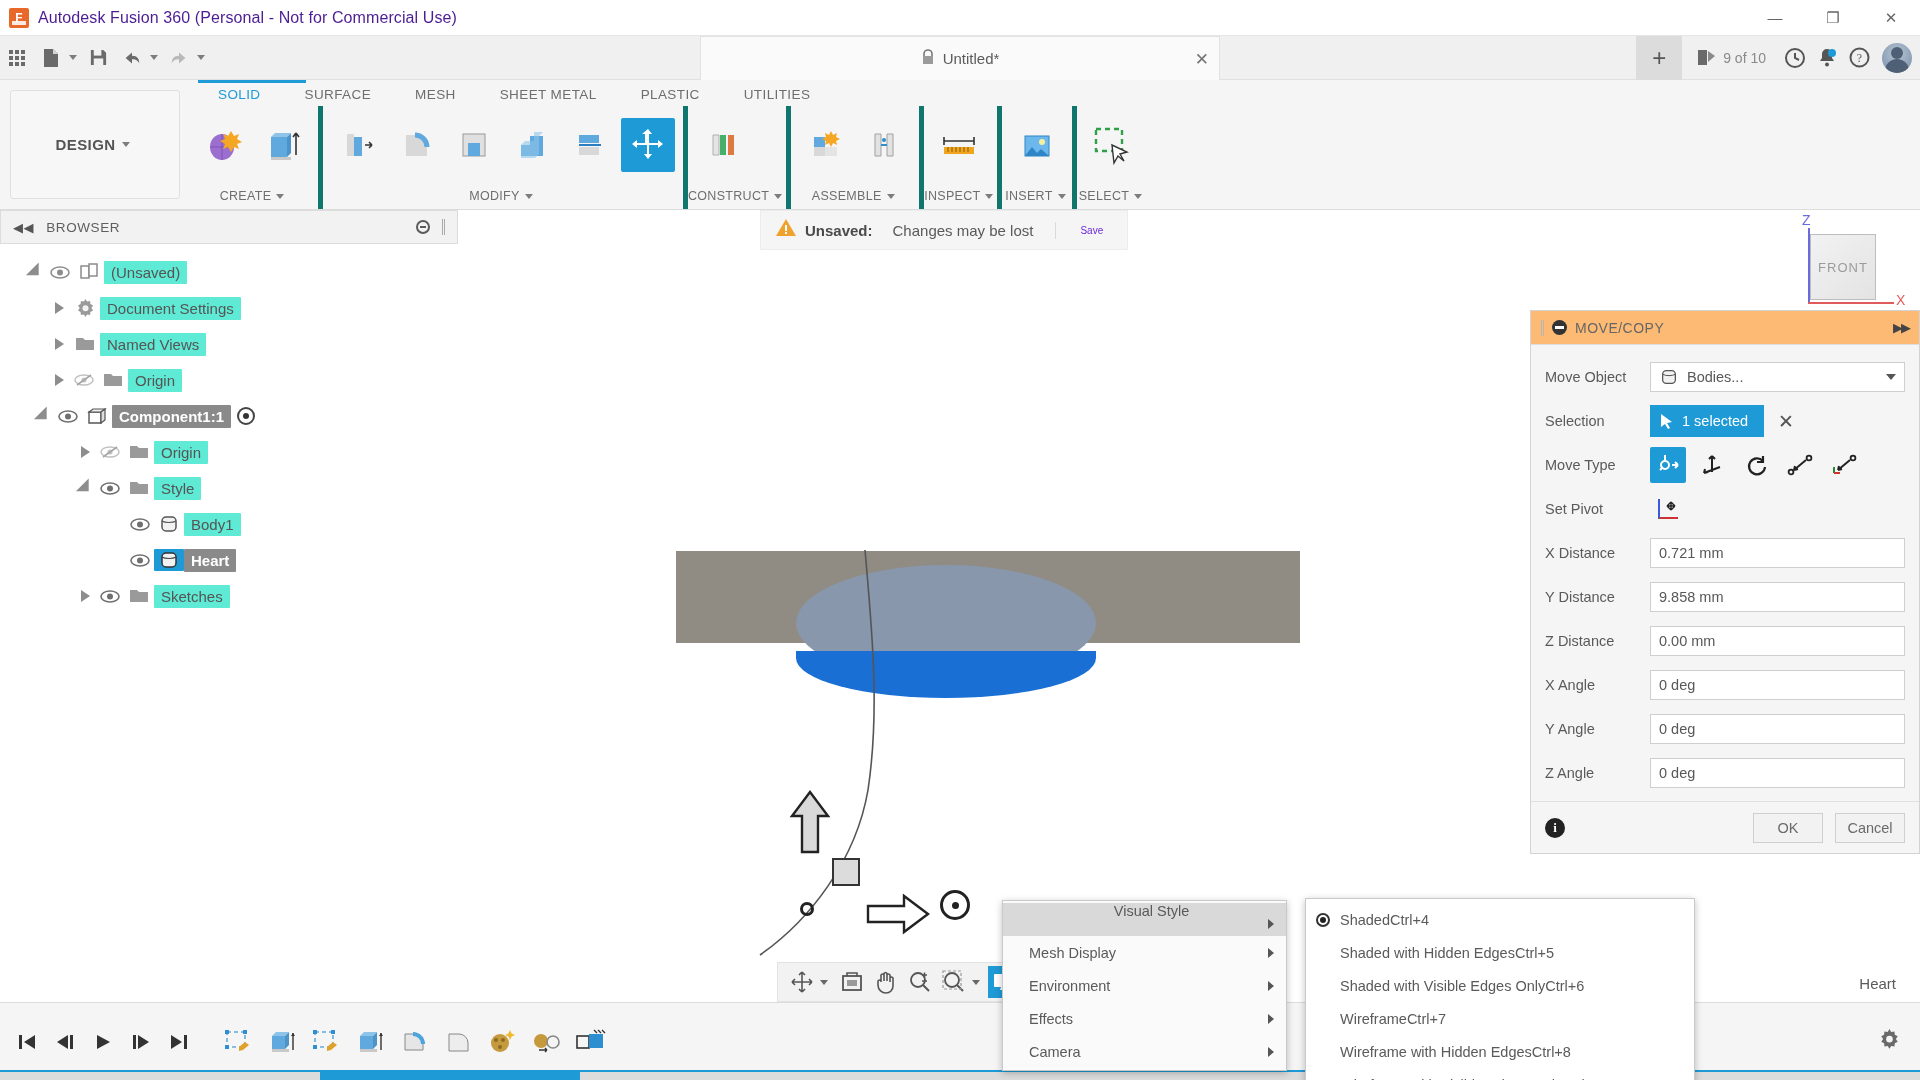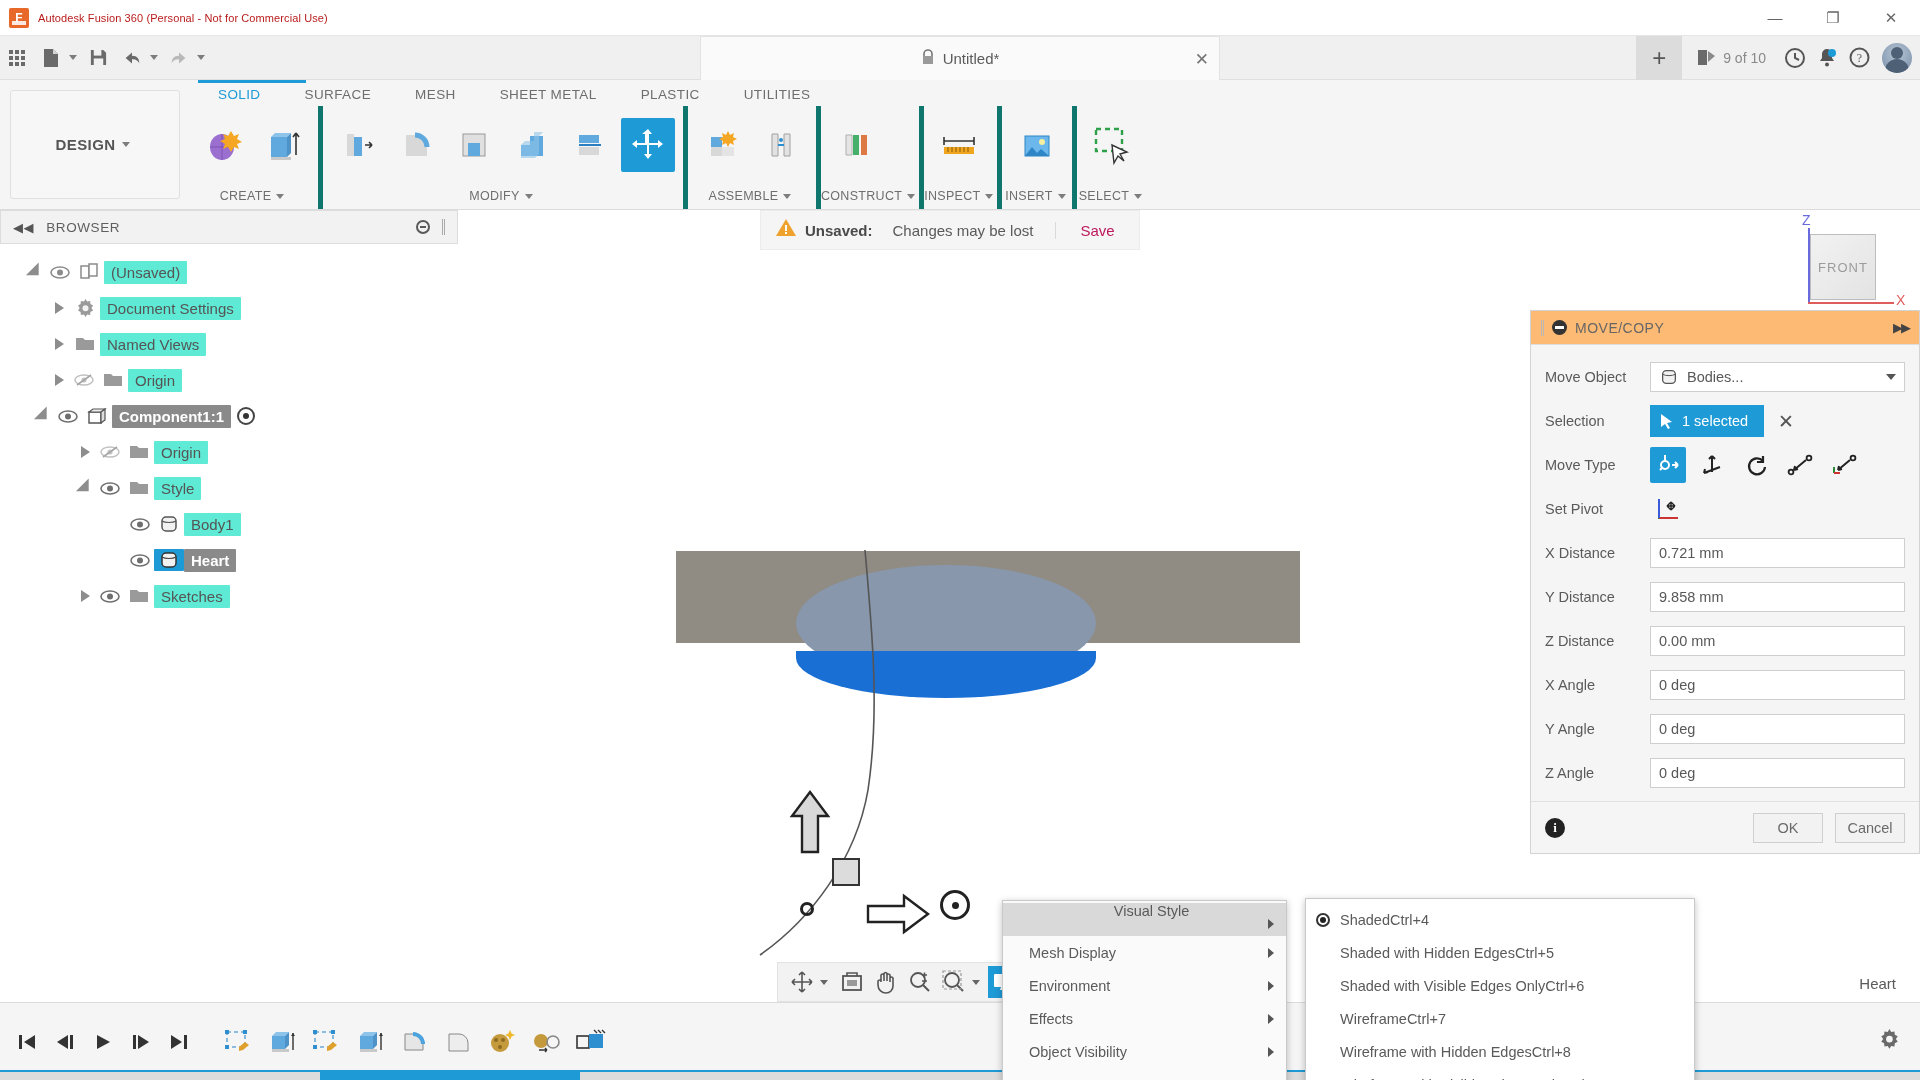--- a/index.html
+++ b/index.html
@@ -20,21 +20,21 @@
   #app-logo{
     width:20px;height:20px;margin-left:9px;margin-right:9px;
     background:#e8682a; border-radius:2px; position:relative;
     display:flex;align-items:center;justify-content:center;
     color:#fff;font-size:12px;font-weight:bold;
   }
   #app-logo:after{
     content:""; position:absolute; left:3px; right:3px; bottom:3px; height:4px;
     background:#fff; opacity:.85;
   }
-  #app-title{ font-size:11px; color:#b91c1c; letter-spacing:.1px; }
+  #app-title{ font-size:16px; color:#4c1d95; letter-spacing:.1px; }
   #win-controls{ margin-left:auto; display:flex; height:36px; }
   .win-btn{ width:58px; height:36px; display:flex;align-items:center;justify-content:center;
     color:#666; font-size:15px; }
 
   
   #qat{
     height:44px; background:#f0f0f0; display:flex; align-items:center;
     position:relative; border-bottom:1px solid #e0e0e0;
   }
   .qat-btn{ width:34px;height:34px;display:flex;align-items:center;justify-content:center; color:#6a6a6a;}
@@ -124,21 +124,21 @@
 
   
   #unsaved{
     position:absolute; left:760px; top:0; height:40px; background:#f5f5f5;
     display:flex; align-items:center; gap:0; border:1px solid #ececec; z-index:15;
   }
   #unsaved .warn{ color:#f0a22e; font-size:18px; margin:0 8px 0 14px;}
   #unsaved .k{ font-weight:bold; color:#4a4a4a; font-size:15px;}
   #unsaved .v{ color:#5a5a5a; font-size:15px; margin-left:20px; padding-right:22px;
       border-right:1px solid #dadada;}
-  #unsaved .save{ color:#be185d; font-size:15px; padding:0 24px;}
+  #unsaved .save{ color:#6d28d9; font-size:10px; padding:0 24px;}
 
   
   #viewport{ position:absolute; inset:0; }
   #ground{ position:absolute; left:676px; top:341px; width:624px; height:92px;
     background:#908c84; }
   #ellipse-top{ position:absolute; left:796px; top:355px; width:300px; height:116px;
     border-radius:50%; background:#8897ac; }
   #ellipse-bot{ position:absolute; left:796px; top:408px; width:300px; height:80px;
     border-radius:0 0 150px 150px / 0 0 40px 40px; background:#1a6fd4;
     clip-path: inset(33px 0 0 0);}
@@ -440,53 +440,53 @@
         <div class="panel-label">
           <span>MODIFY</span>
             <span class="caret"></span>
         </div>
       </div>
 
       <div class="panel">
         <div class="panel-tools">
           <div class="tool">
             <svg width="40" height="40" viewBox="0 0 40 40">
+                <path d="M10 10h6v20h-6z" fill="#e4e4e4" stroke="#b0b0b0"></path>
+                <path d="M17 10h6v20h-6z" fill="#46b06a"></path>
+                <path d="M25 10h6v20h-6z" fill="#dd7a44"></path>
+              </svg>
+          </div>
+        </div>
+        <div class="panel-label">
+          <span>CONSTRUCT</span>
+            <span class="caret"></span>
+        </div>
+      </div>
+
+      <div class="panel">
+        <div class="panel-tools">
+          <div class="tool">
+            <svg width="40" height="40" viewBox="0 0 40 40">
                 <rect x="8" y="12" width="11" height="10" fill="#60a9de"></rect>
                 <rect x="8" y="22" width="11" height="9" fill="#d8d8d8"></rect>
                 <rect x="19" y="22" width="12" height="9" fill="#e4e4e4"></rect>
                 <path d="M25 6l2 4 4-2-1 4 4 2-4 2 1 4-4-2-2 4-2-4-4 2 1-4-4-2 4-2-1-4 4 2z" fill="#f5a623"></path>
               </svg>
           </div>
           <div class="tool">
             <svg width="40" height="40" viewBox="0 0 40 40">
                 <path d="M11 9h6v22h-6z" fill="#e2e2e2" stroke="#a0a0a0"></path>
                 <path d="M23 9h6v22h-6z" fill="#e2e2e2" stroke="#a0a0a0"></path>
                 <path d="M17 20h6" stroke="#2b8fd0" stroke-width="2"></path>
                 <circle cx="20" cy="15" r="2" fill="#2b8fd0"></circle>
               </svg>
           </div>
         </div>
         <div class="panel-label">
           <span>ASSEMBLE</span>
-            <span class="caret"></span>
-        </div>
-      </div>
-
-      <div class="panel">
-        <div class="panel-tools">
-          <div class="tool">
-            <svg width="40" height="40" viewBox="0 0 40 40">
-                <path d="M10 10h6v20h-6z" fill="#e4e4e4" stroke="#b0b0b0"></path>
-                <path d="M17 10h6v20h-6z" fill="#46b06a"></path>
-                <path d="M25 10h6v20h-6z" fill="#dd7a44"></path>
-              </svg>
-          </div>
-        </div>
-        <div class="panel-label">
-          <span>CONSTRUCT</span>
             <span class="caret"></span>
         </div>
       </div>
 
       <div class="panel">
         <div class="panel-tools">
           <div class="tool">
             <svg width="44" height="40" viewBox="0 0 44 40">
                 <path d="M7 16h30M7 12v8M37 12v8" stroke="#333" stroke-width="1.6"></path>
                 <rect x="7" y="22" width="30" height="7" fill="#f0a51e"></rect>
@@ -903,24 +903,20 @@
     </div>
     <div class="ctx-item">
       <span>Environment</span>
         <span class="sub"></span>
     </div>
     <div class="ctx-item">
       <span>Effects</span>
         <span class="sub"></span>
     </div>
     <div class="ctx-item">
-      <span>Object Visibility</span>
-        <span class="sub"></span>
-    </div>
-    <div class="ctx-item">
       <span>Camera</span>
         <span class="sub"></span>
     </div>
 
   </div>
 
   <div id="ctx-sub">
     <div class="sub-item">
       <span class="radio">
           <i></i>

